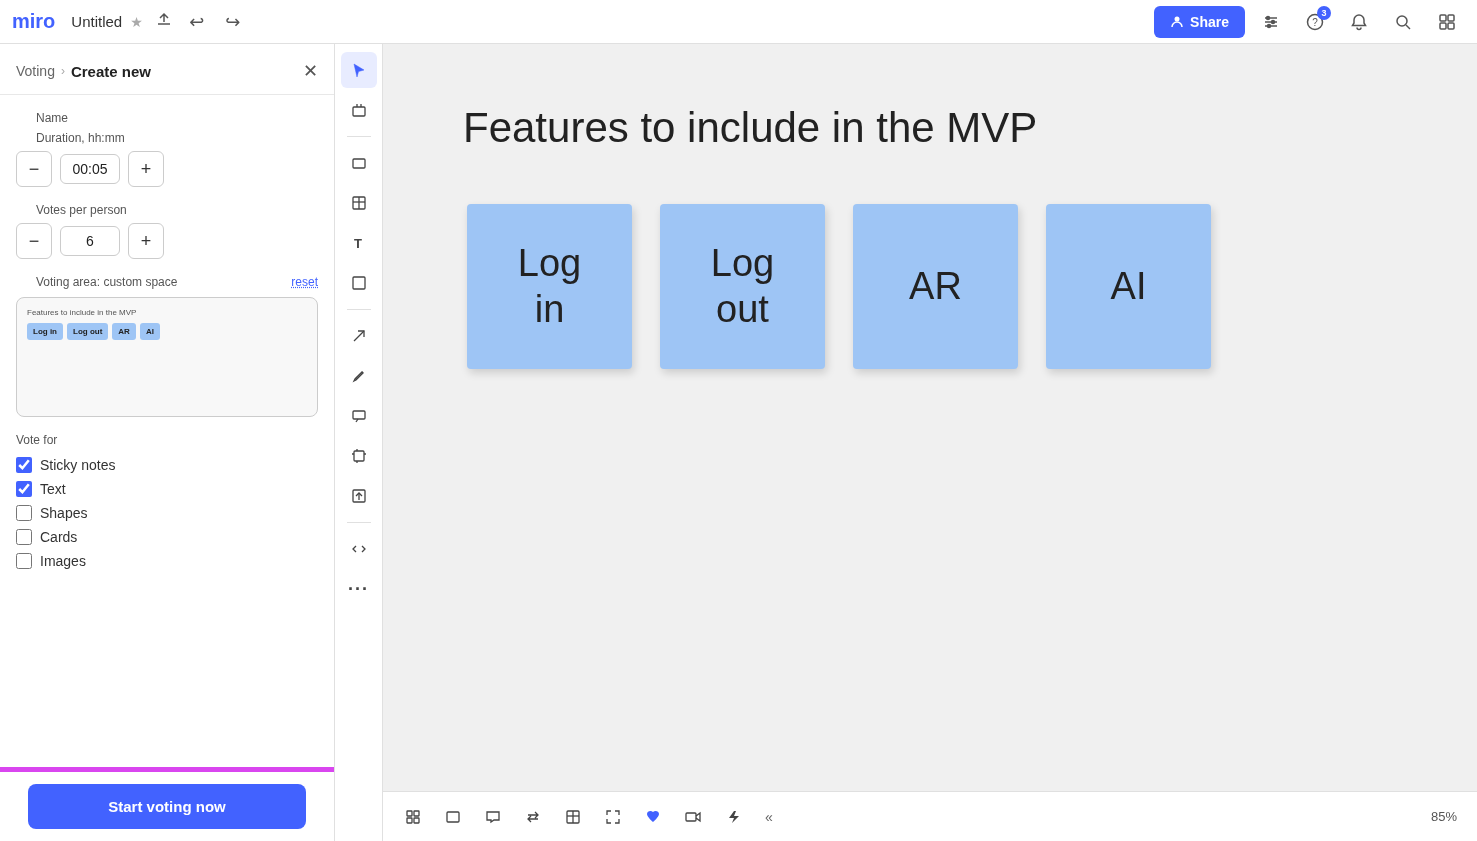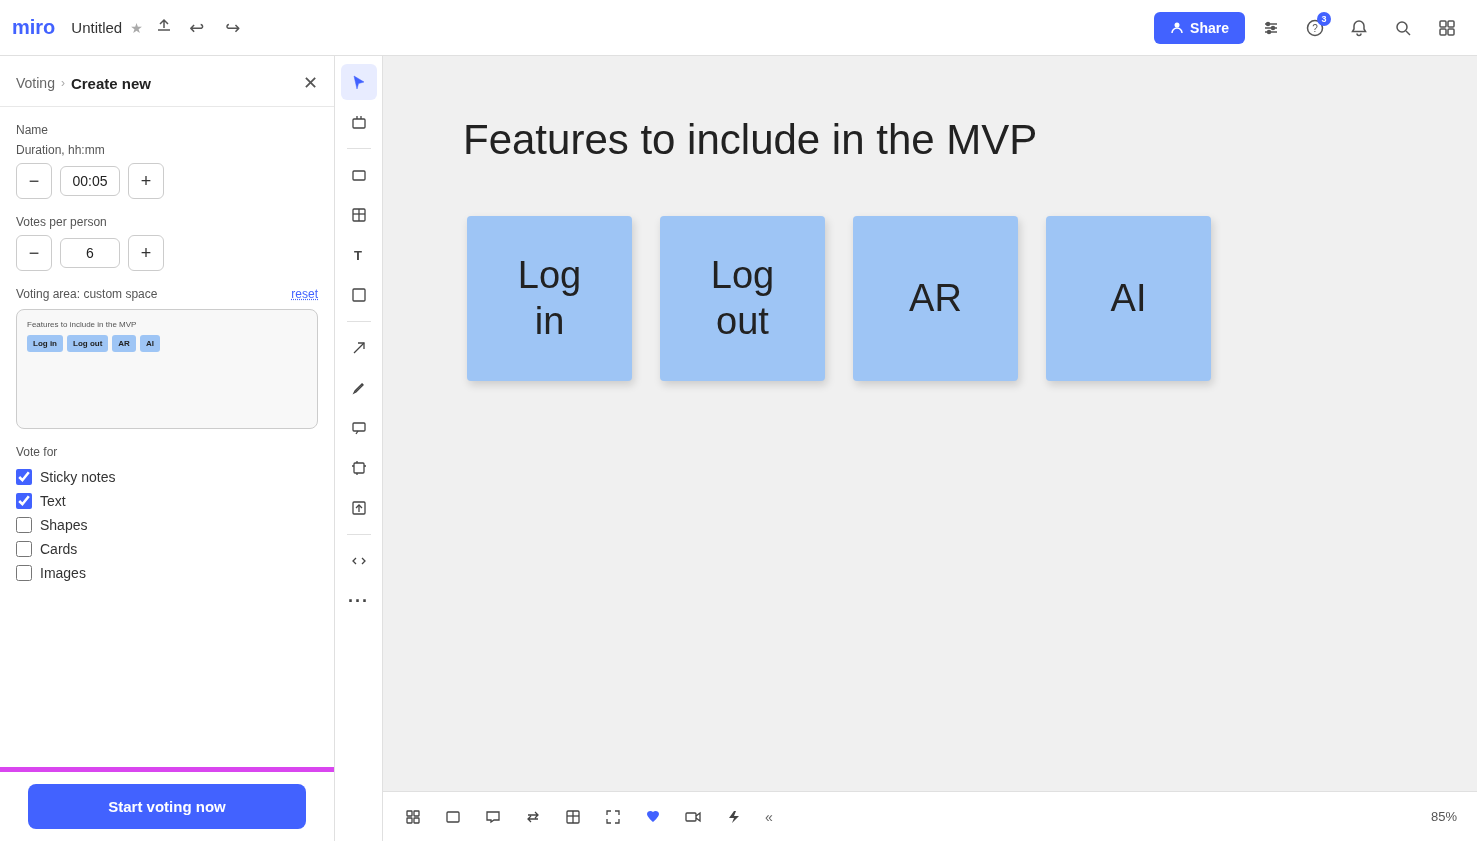--- a/index.html
+++ b/index.html
@@ -1,21 +1,21 @@
 <!DOCTYPE html>
 <html><head>
   <meta charset="utf-8">
   <style>
     * { box-sizing: border-box; margin: 0; padding: 0; }
     body { font-family: -apple-system, BlinkMacSystemFont, 'Segoe UI', sans-serif; background: #f0f0f0; display: flex; flex-direction: column; height: 841px; width: 1477px; overflow: hidden; }
 
     
     .top-bar {
       display: flex; align-items: center; background: #fff;
-      border-bottom: 1px solid #e0e0e0; height: 56px;
+      border-bottom: 1px solid #e0e0e0; height: 44px;
       padding: 0 12px; gap: 8px; z-index: 10;
     }
     .top-bar-logo { font-weight: bold; font-size: 20px; color: #4262ff; margin-right: 8px; }
     .top-bar-title { font-size: 15px; color: #333; font-weight: 500; }
     .top-bar-star { color: #aaa; font-size: 14px; cursor: pointer; }
     .top-bar-upload { background: none; border: none; cursor: pointer; color: #555; font-size: 18px; margin-left: 4px; }
     .top-bar-spacer { flex: 1; }
     .top-bar-undo-redo { display: flex; gap: 4px; }
     .top-bar-icon-btn {
       background: none; border: none; cursor: pointer; color: #555;
@@ -53,21 +53,21 @@
       border-bottom: 1px solid #e8e8e8;
     }
     .panel-breadcrumb { display: flex; align-items: center; gap: 6px; flex: 1; }
     .panel-breadcrumb-voting { color: #666; font-size: 14px; cursor: pointer; }
     .panel-breadcrumb-sep { color: #aaa; font-size: 12px; }
     .panel-breadcrumb-title { font-size: 15px; font-weight: 600; color: #222; }
     .panel-close { background: none; border: none; cursor: pointer; color: #555; font-size: 18px; }
 
     .panel-body { padding: 16px; flex: 1; }
 
-    .field-label { font-size: 12px; color: #555; font-weight: 500; margin-bottom: 6px; }
+    .field-label { font-size: 12px; color: #555; font-weight: 500; margin-bottom: 6px; margin-left: 20px; }
     .text-input {
       width: 100%; border: 1.5px solid #ccc; border-radius: 6px;
       padding: 8px 10px; font-size: 14px; color: #222; outline: none;
       margin-bottom: 16px;
     }
 
     .counter-row { display: flex; align-items: center; gap: 8px; margin-bottom: 16px; }
     .counter-btn {
       width: 36px; height: 36px; border: 1.5px solid #ccc; border-radius: 6px;
       background: #fff; font-size: 18px; cursor: pointer; display: flex; align-items: center; justify-content: center;

